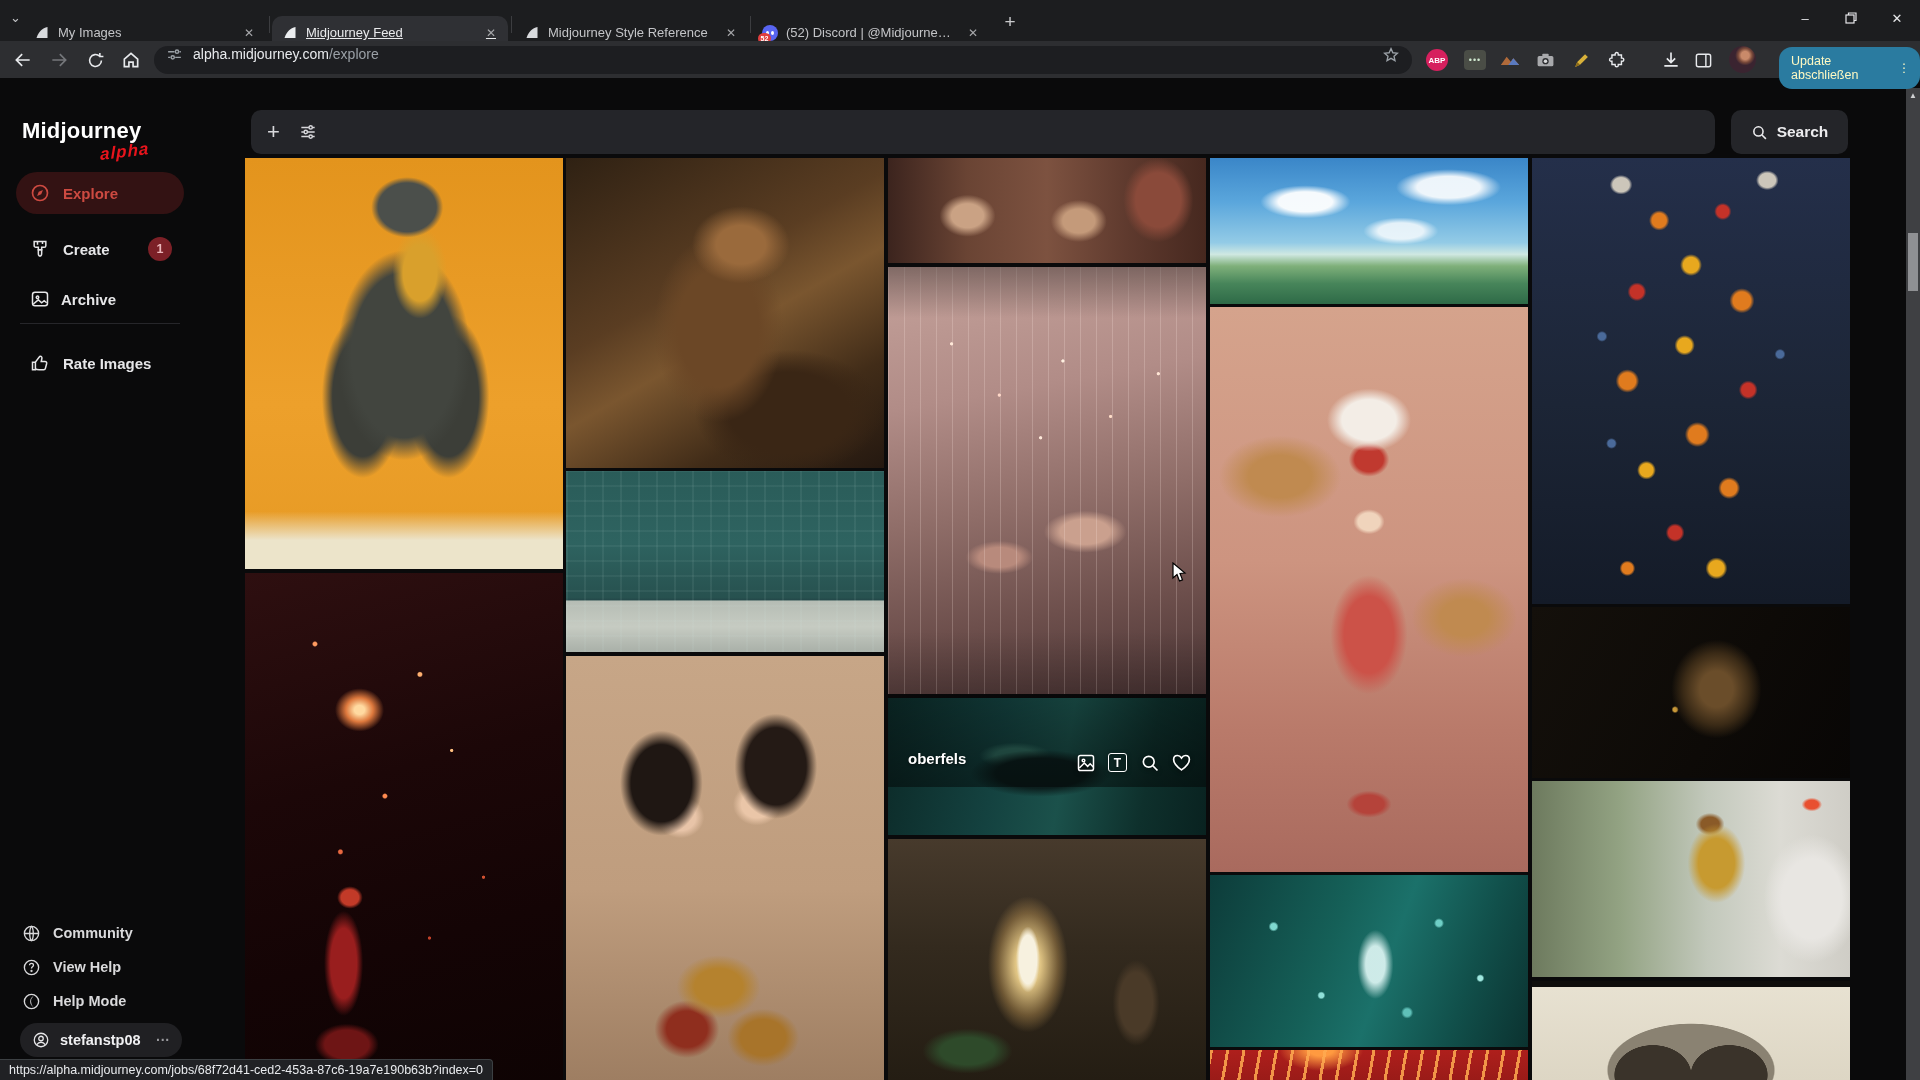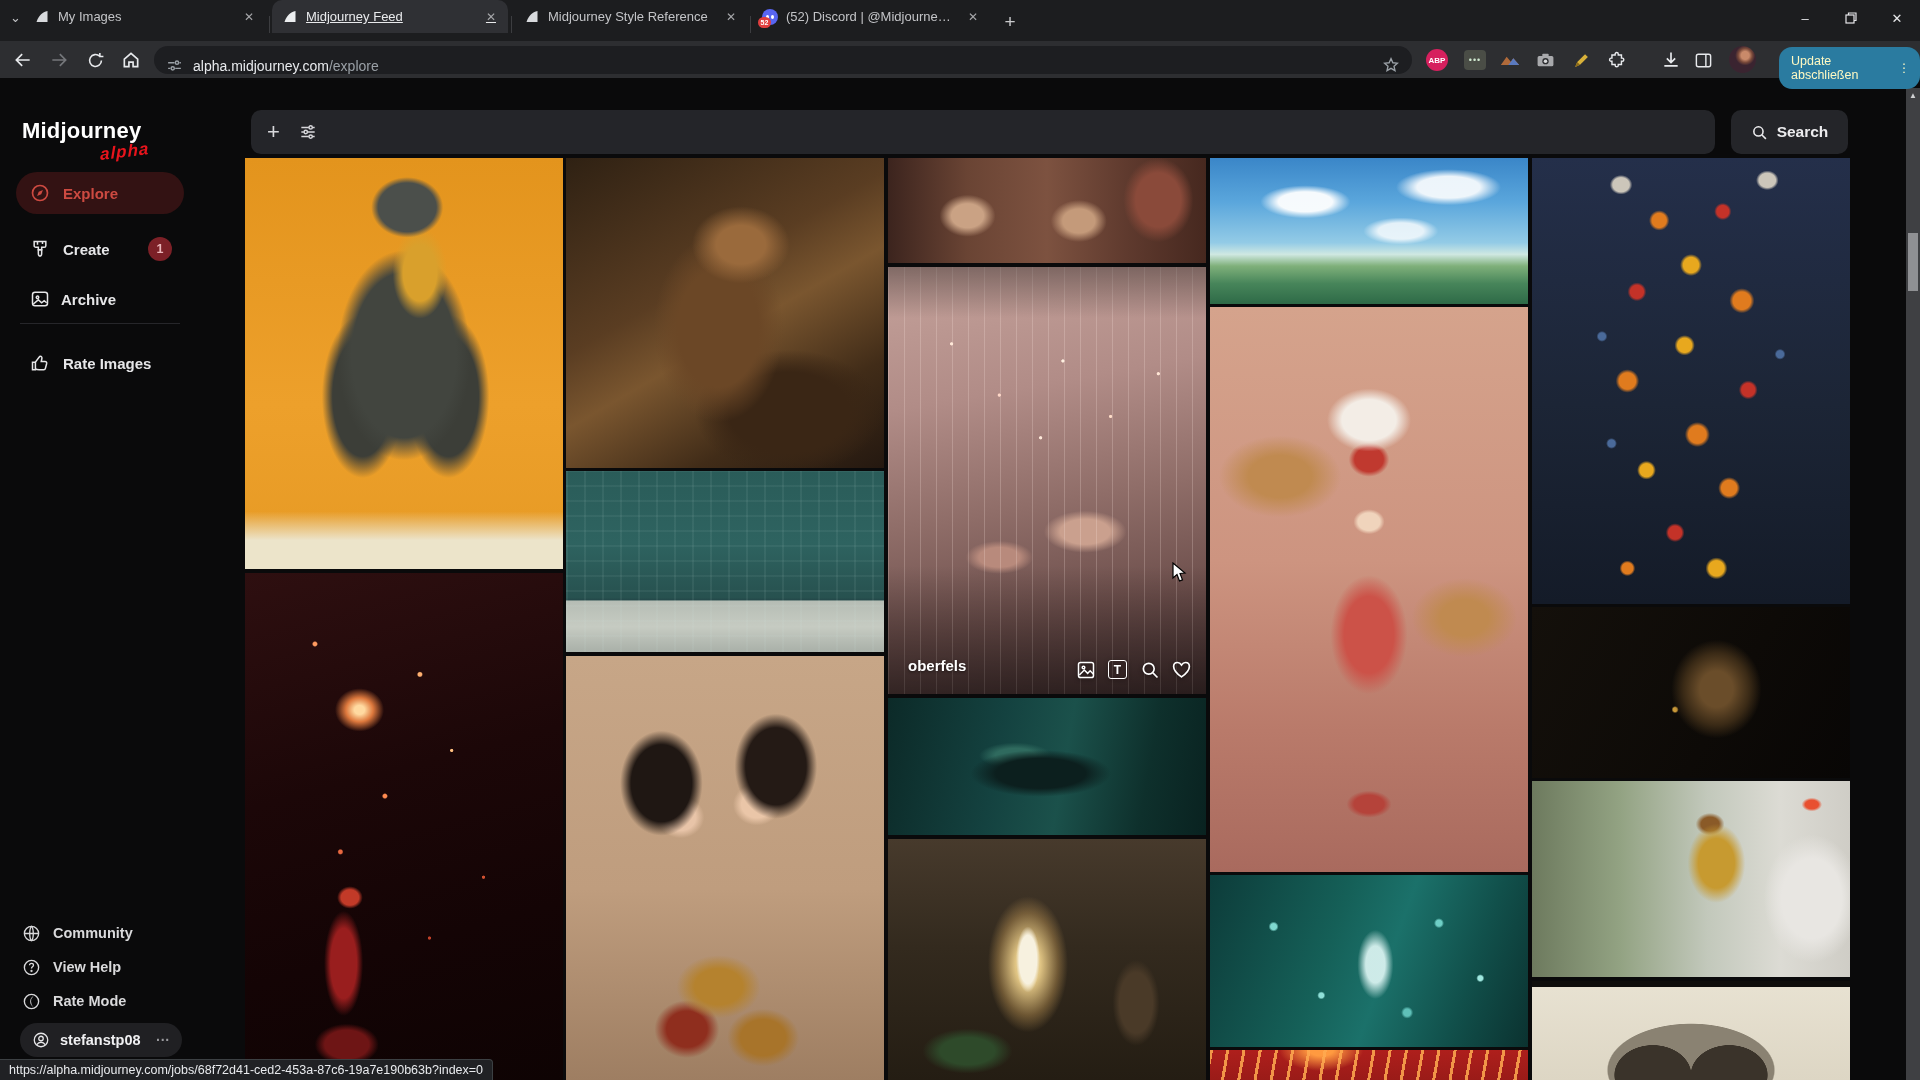--- a/index.html
+++ b/index.html
@@ -1,54 +1,54 @@
 <!DOCTYPE html>
 <html><head>
 <meta charset="utf-8">
 <style>
   html,body{margin:0;padding:0;background:#000;}
   #app{position:relative;width:1920px;height:1080px;overflow:hidden;background:#0a0a0b;
        font-family:"Liberation Sans",sans-serif;-webkit-font-smoothing:antialiased;}
   
   #tabstrip{position:absolute;left:0;top:0;width:1920px;height:41px;background:#1c1d1f;z-index:30;}
-  .tab{position:absolute;top:0;height:33px;border-radius:10px 10px 0 0;display:flex;align-items:center;
+  .tab{position:absolute;top:16px;height:33px;border-radius:10px 10px 0 0;display:flex;align-items:center;
        gap:8px;padding:0 8px 0 10px;font-size:13px;color:#c3c4c7;box-sizing:border-box;cursor:default;}
   .tab.active{background:#2f3034;color:#e9eaec;text-decoration:underline;}
   .tab .title{white-space:nowrap;overflow:hidden;text-overflow:ellipsis;flex:1;}
   .tab .close{font-size:12px;color:#a6a7aa;padding:2px 4px;border-radius:50%;}
   .tabsep{position:absolute;top:16px;width:1px;height:17px;background:#3c3d40;}
   .favicon{width:16px;height:16px;flex:0 0 16px;position:relative;}
   .fav-discord{background:#5865f2;border-radius:50%;}
   .fav-discord .eye{position:absolute;top:6px;width:3px;height:4px;border-radius:50%;background:#fff;}
   .fav-badge{position:absolute;left:-4px;bottom:-3px;min-width:11px;height:11px;border-radius:6px;background:#e03e3e;
        color:#fff;font-size:7px;font-weight:bold;display:flex;align-items:center;justify-content:center;padding:0 1px;}
   #tab-chevron{position:absolute;left:10px;top:10px;color:#c3c4c7;font-size:13px;}
   #newtab{position:absolute;left:996px;top:8px;width:28px;height:28px;color:#c9cacc;font-size:19px;
        display:flex;align-items:center;justify-content:center;border-radius:50%;}
   #wincontrols{position:absolute;right:0;top:0;height:36px;display:flex;align-items:center;gap:0;}
   .winbtn{width:46px;height:36px;display:flex;align-items:center;justify-content:center;color:#e6e7e9;font-size:13px;}
   #toolbar{position:absolute;left:0;top:41px;width:1920px;height:37px;background:#2d2e31;z-index:30;}
   .navbtn{position:absolute;top:4px;width:30px;height:30px;display:flex;align-items:center;justify-content:center;border-radius:50%;}
   #urlpill{position:absolute;left:154px;top:5px;width:1258px;height:28px;background:#1d1e21;border-radius:14px;
-       display:flex;align-items:flex-end;padding:0 12px;box-sizing:border-box;}
+       display:flex;align-items:flex-start;padding:0 12px;box-sizing:border-box;}
   #urltext{font-size:14px;margin-left:10px;flex:1;}
   #urltext .host{color:#e8eaed;} #urltext .path{color:#9aa0a6;}
   .extbtn{position:absolute;top:7px;width:24px;height:24px;display:flex;align-items:center;justify-content:center;}
   #abp{background:#d6205e;border-radius:50%;color:#fff;font-size:8px;font-weight:bold;width:22px;height:22px;top:8px;}
   #ext-dots{background:#4a4d46;border-radius:4px;color:#cfe8cf;font-size:9px;letter-spacing:1px;width:22px;height:20px;top:9px;}
   #avatar-toolbar{position:absolute;top:5px;width:27px;height:27px;border-radius:50%;
        background:radial-gradient(10px 10px at 60% 35%,#c98a6a 40%,#7a4a3a 70%,#3a2430 100%);}
   #updatebtn{position:absolute;left:1779px;top:6px;height:42px;padding:0 10px 0 12px;border-radius:13px;background:#2a7ba0;
        color:#fef9c3;font-size:12.5px;display:flex;align-items:center;gap:16px;}
   #updatebtn .kebab{font-size:12px;letter-spacing:0;}
   
   #grid{position:absolute;left:0;top:78px;width:1920px;height:1002px;overflow:hidden;z-index:1;}
   .tile{position:absolute;z-index:1;}
   
-  #tile-overlay{position:absolute;left:888px;top:267px;width:318px;height:427px;z-index:3;
+  #tile-overlay{position:absolute;left:888px;top:267px;width:318px;height:520px;z-index:3;
        background:linear-gradient(180deg,rgba(0,0,0,0) 70%,rgba(0,0,0,.45) 100%);}
   #overlay-user{position:absolute;left:20px;bottom:20px;color:#fff;font-weight:bold;font-size:15px;text-shadow:0 1px 3px rgba(0,0,0,.6);}
   #overlay-icons{position:absolute;right:14px;bottom:14px;display:flex;gap:11px;align-items:center;}
   #overlay-icons .oi{width:21px;height:21px;display:flex;align-items:center;justify-content:center;
        filter:drop-shadow(0 1px 2px rgba(0,0,0,.6));}
   .t-icon{width:17px;height:17px;border:1.6px solid #fff;border-radius:3px;color:#fff;font-size:12px;font-weight:bold;
        display:flex;align-items:center;justify-content:center;}
   
   #sidebar{position:absolute;left:0;top:78px;width:245px;height:1002px;z-index:6;}
   #logo{position:absolute;left:22px;top:40px;color:#fff;font-size:22px;font-weight:bold;letter-spacing:.2px;text-align:right;}
@@ -210,21 +210,21 @@
       </span>
       <span>View Help</span>
     </div>
     <div class="foot-item" id="foot-dark">
       <span>
         <svg width="19" height="19" viewBox="0 0 24 24" fill="none" stroke="#d9d9db" stroke-width="1.7">
             <circle cx="12" cy="12" r="9"></circle>
             <path d="M14.5 5 A8 8 0 0 0 14.5 19 A9.5 9.5 0 0 1 14.5 5 Z" fill="#d9d9db" stroke="none"></path>
           </svg>
       </span>
-      <span>Rate Mode</span>
+      <span>Help Mode</span>
     </div>
 
     <div id="user-pill">
       <span>
         <svg width="18" height="18" viewBox="0 0 24 24" fill="none" stroke="#e6e6e8" stroke-width="1.7">
             <circle cx="12" cy="12" r="9"></circle>
             <circle cx="12" cy="10" r="3"></circle>
             <path d="M6.5 18.2 C8 15.8 10 15 12 15 C14 15 16 15.8 17.5 18.2"></path>
           </svg>
       </span>

